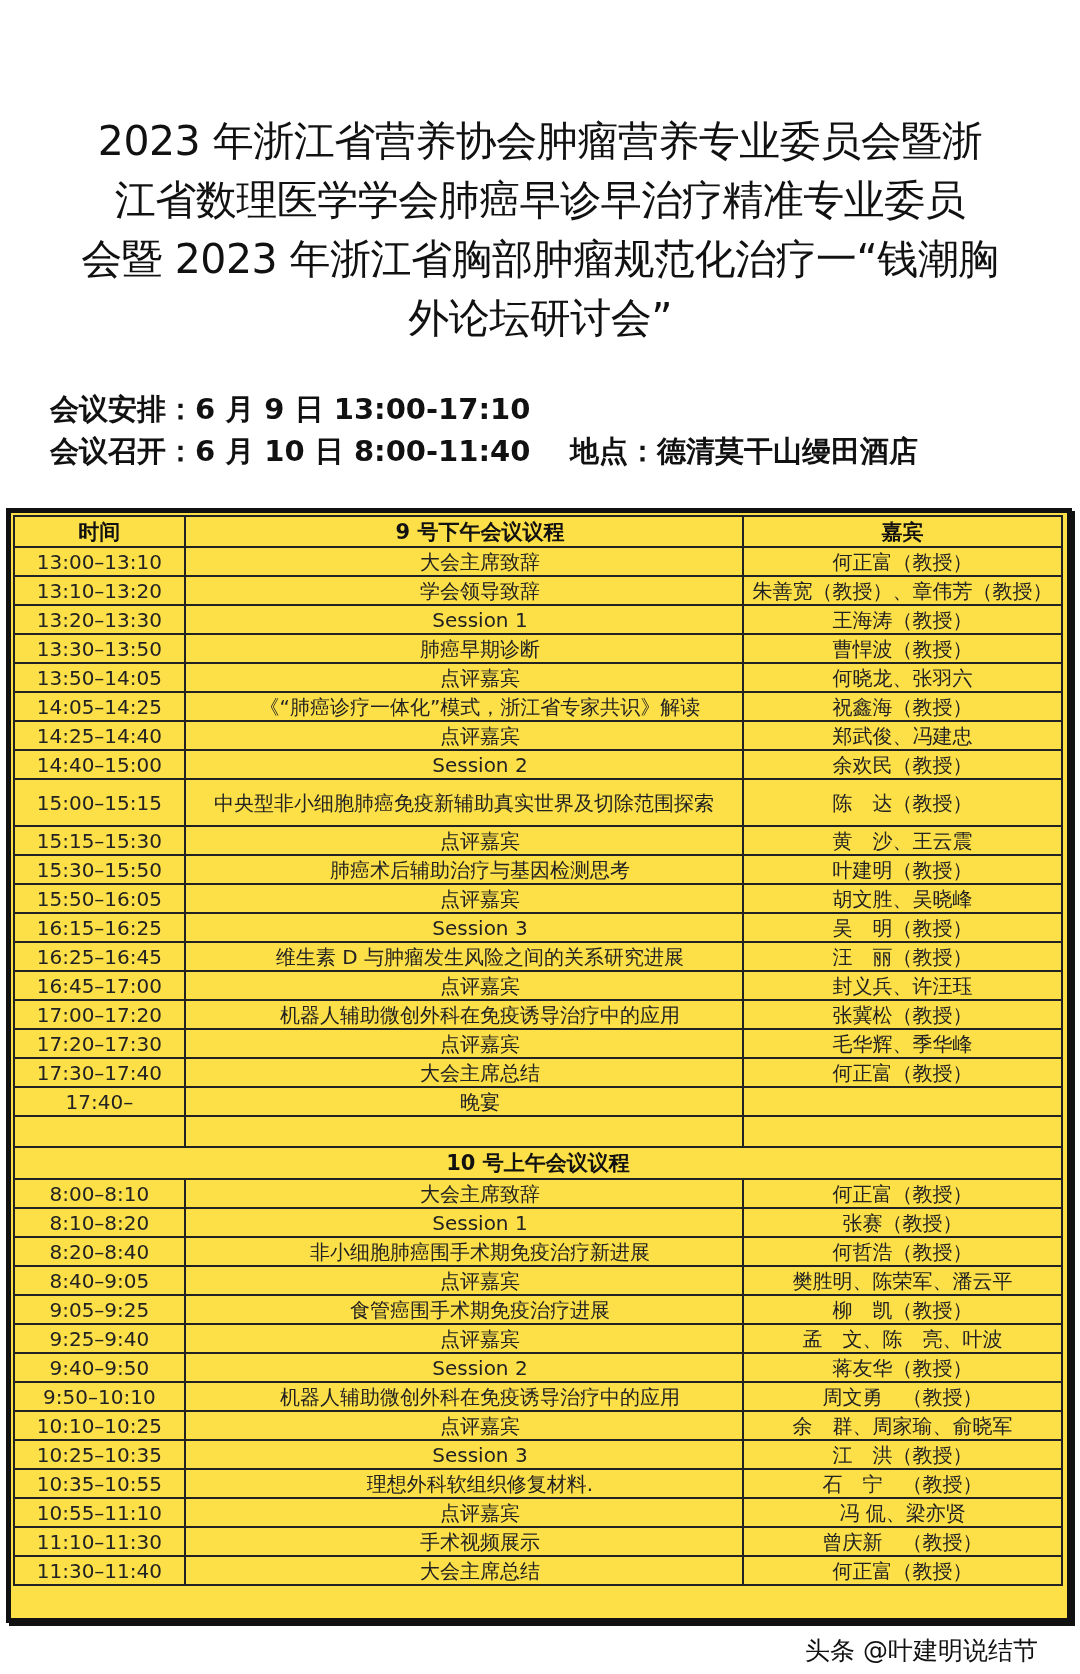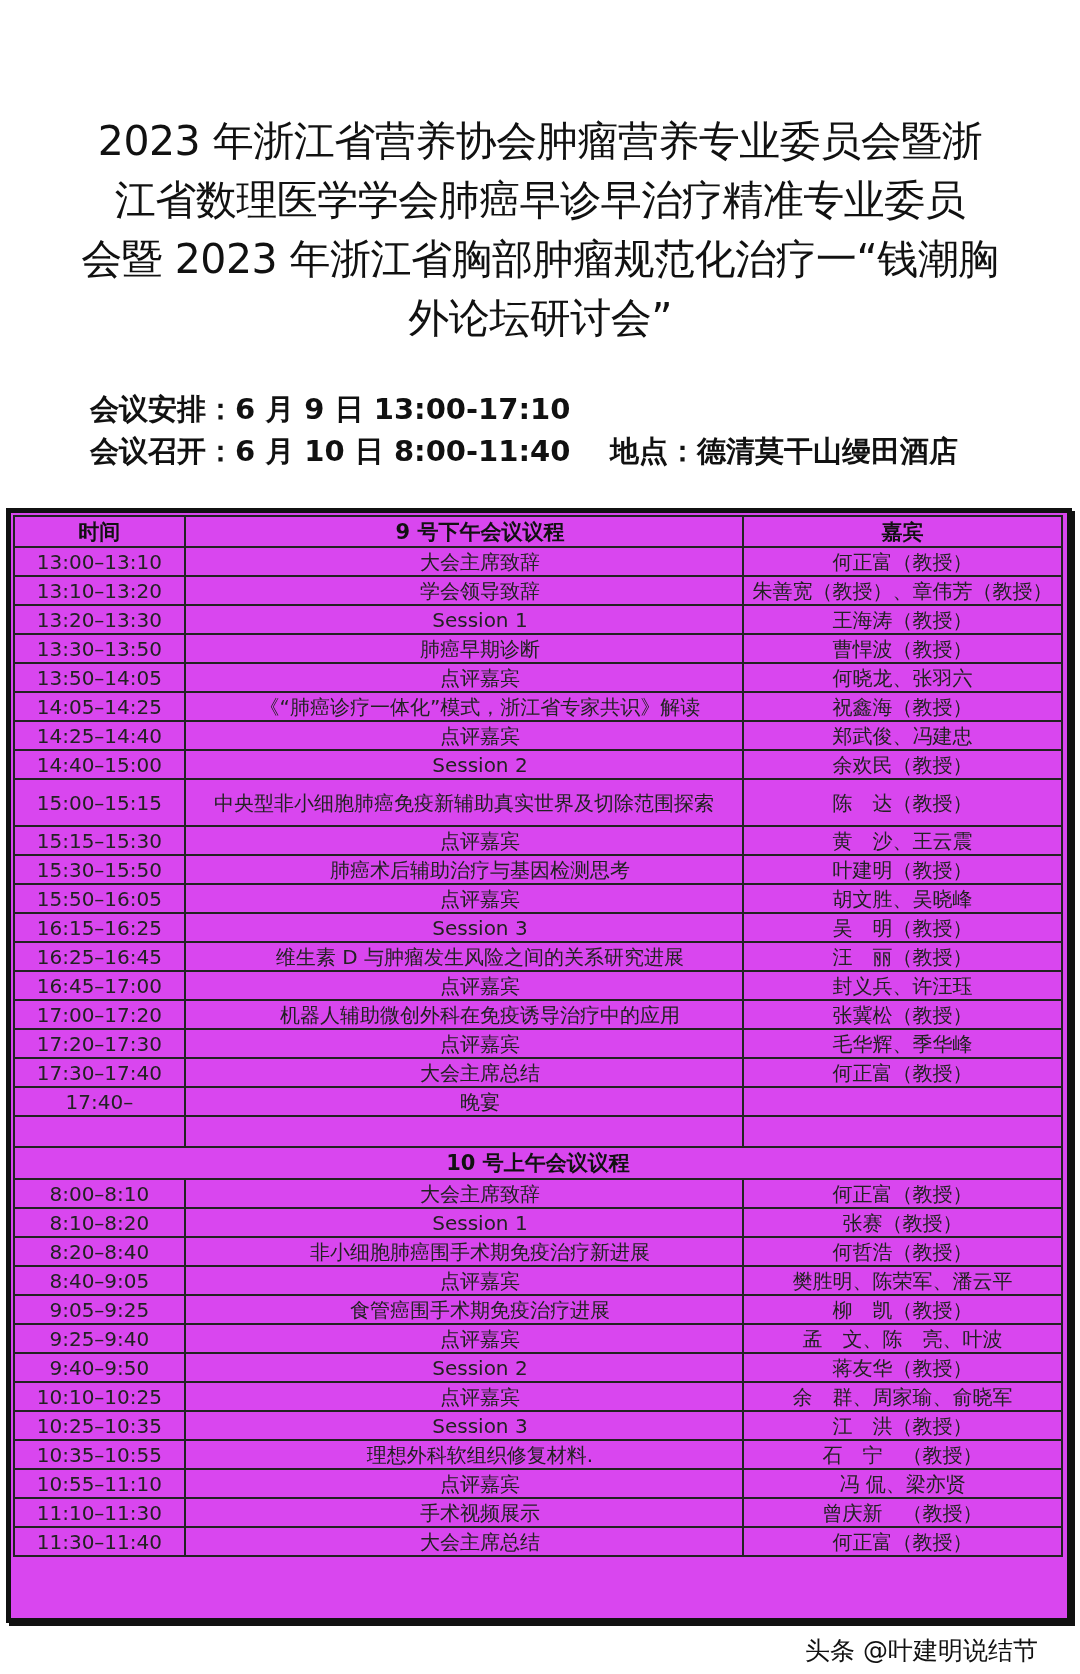--- a/index.html
+++ b/index.html
@@ -1,26 +1,26 @@
 <!DOCTYPE html>
 <html><head>
 <meta charset="utf-8">
 <style>
   html, body { margin:0; padding:0; background:#ffffff; }
   body { width:1080px; height:1674px; position:relative; overflow:hidden;
          font-family:"DejaVu Sans","Liberation Sans",sans-serif; color:#1a1a1a; }
   .title { position:absolute; top:112px; left:40px; width:1000px; text-align:center;
            font-size:41px; line-height:59px; letter-spacing:-0.5px; color:#111; }
   .title div { white-space:nowrap; }
-  .info { position:absolute; left:50px; font-weight:bold; font-size:29px; color:#111; white-space:nowrap;margin-left:40px; }
+  .info { position:absolute; left:50px; font-weight:bold; font-size:29px; color:#111; white-space:nowrap; }
   .info1 { top:390px; }
   .info2 { top:432px; }
   .info2 .loc { position:absolute; left:520px; top:0; }
   .table-outer { position:absolute; left:6px; top:508px; width:1056px; height:1105px;
-                 border:5px solid #111; box-shadow:3px 3px 0 #111; background:#d946ef; }
+                 border:5px solid #111; box-shadow:3px 3px 0 #111; background:#fde047; }
   table { position:absolute; left:2px; top:2px; width:1050px; border-collapse:collapse; }
   td, th { border:2px solid #222; text-align:center; font-size:20px; color:#222; padding:0;
            height:27px; line-height:24px; font-weight:normal; white-space:nowrap; }
   th { font-weight:bold; font-size:21px; color:#111; height:29px; }
   .c1 { width:182px; } .c2 { width:542px;padding-left:32px; } .c3 { width:322px; }
   td.wrap { white-space:normal; line-height:22px; height:45px; padding:0 20px; }
   tr.empty td { height:29px; }
   tr.section td { font-weight:bold; font-size:21px; color:#111; height:30px; }
   .watermark { position:absolute; left:805px; top:1634px; font-size:25px; color:#111;
                text-shadow:1px 1px 0 #fff, -1px -1px 0 #fff; white-space:nowrap; }
@@ -187,20 +187,25 @@
           <td class="c1">9:25–9:40</td>
           <td class="c2">点评嘉宾</td>
           <td class="c3">孟　文、陈　亮、叶波</td>
         </tr>
         <tr>
           <td class="c1">9:40–9:50</td>
           <td class="c2">Session 2</td>
           <td class="c3">蒋友华（教授）</td>
         </tr>
         <tr>
+          <td class="c1">9:50–10:10</td>
+          <td class="c2">机器人辅助微创外科在免疫诱导治疗中的应用</td>
+          <td class="c3">周文勇　（教授）</td>
+        </tr>
+        <tr>
           <td class="c1">10:10–10:25</td>
           <td class="c2">点评嘉宾</td>
           <td class="c3">余　群、周家瑜、俞晓军</td>
         </tr>
         <tr>
           <td class="c1">10:25–10:35</td>
           <td class="c2">Session 3</td>
           <td class="c3">江　洪（教授）</td>
         </tr>
         <tr>

